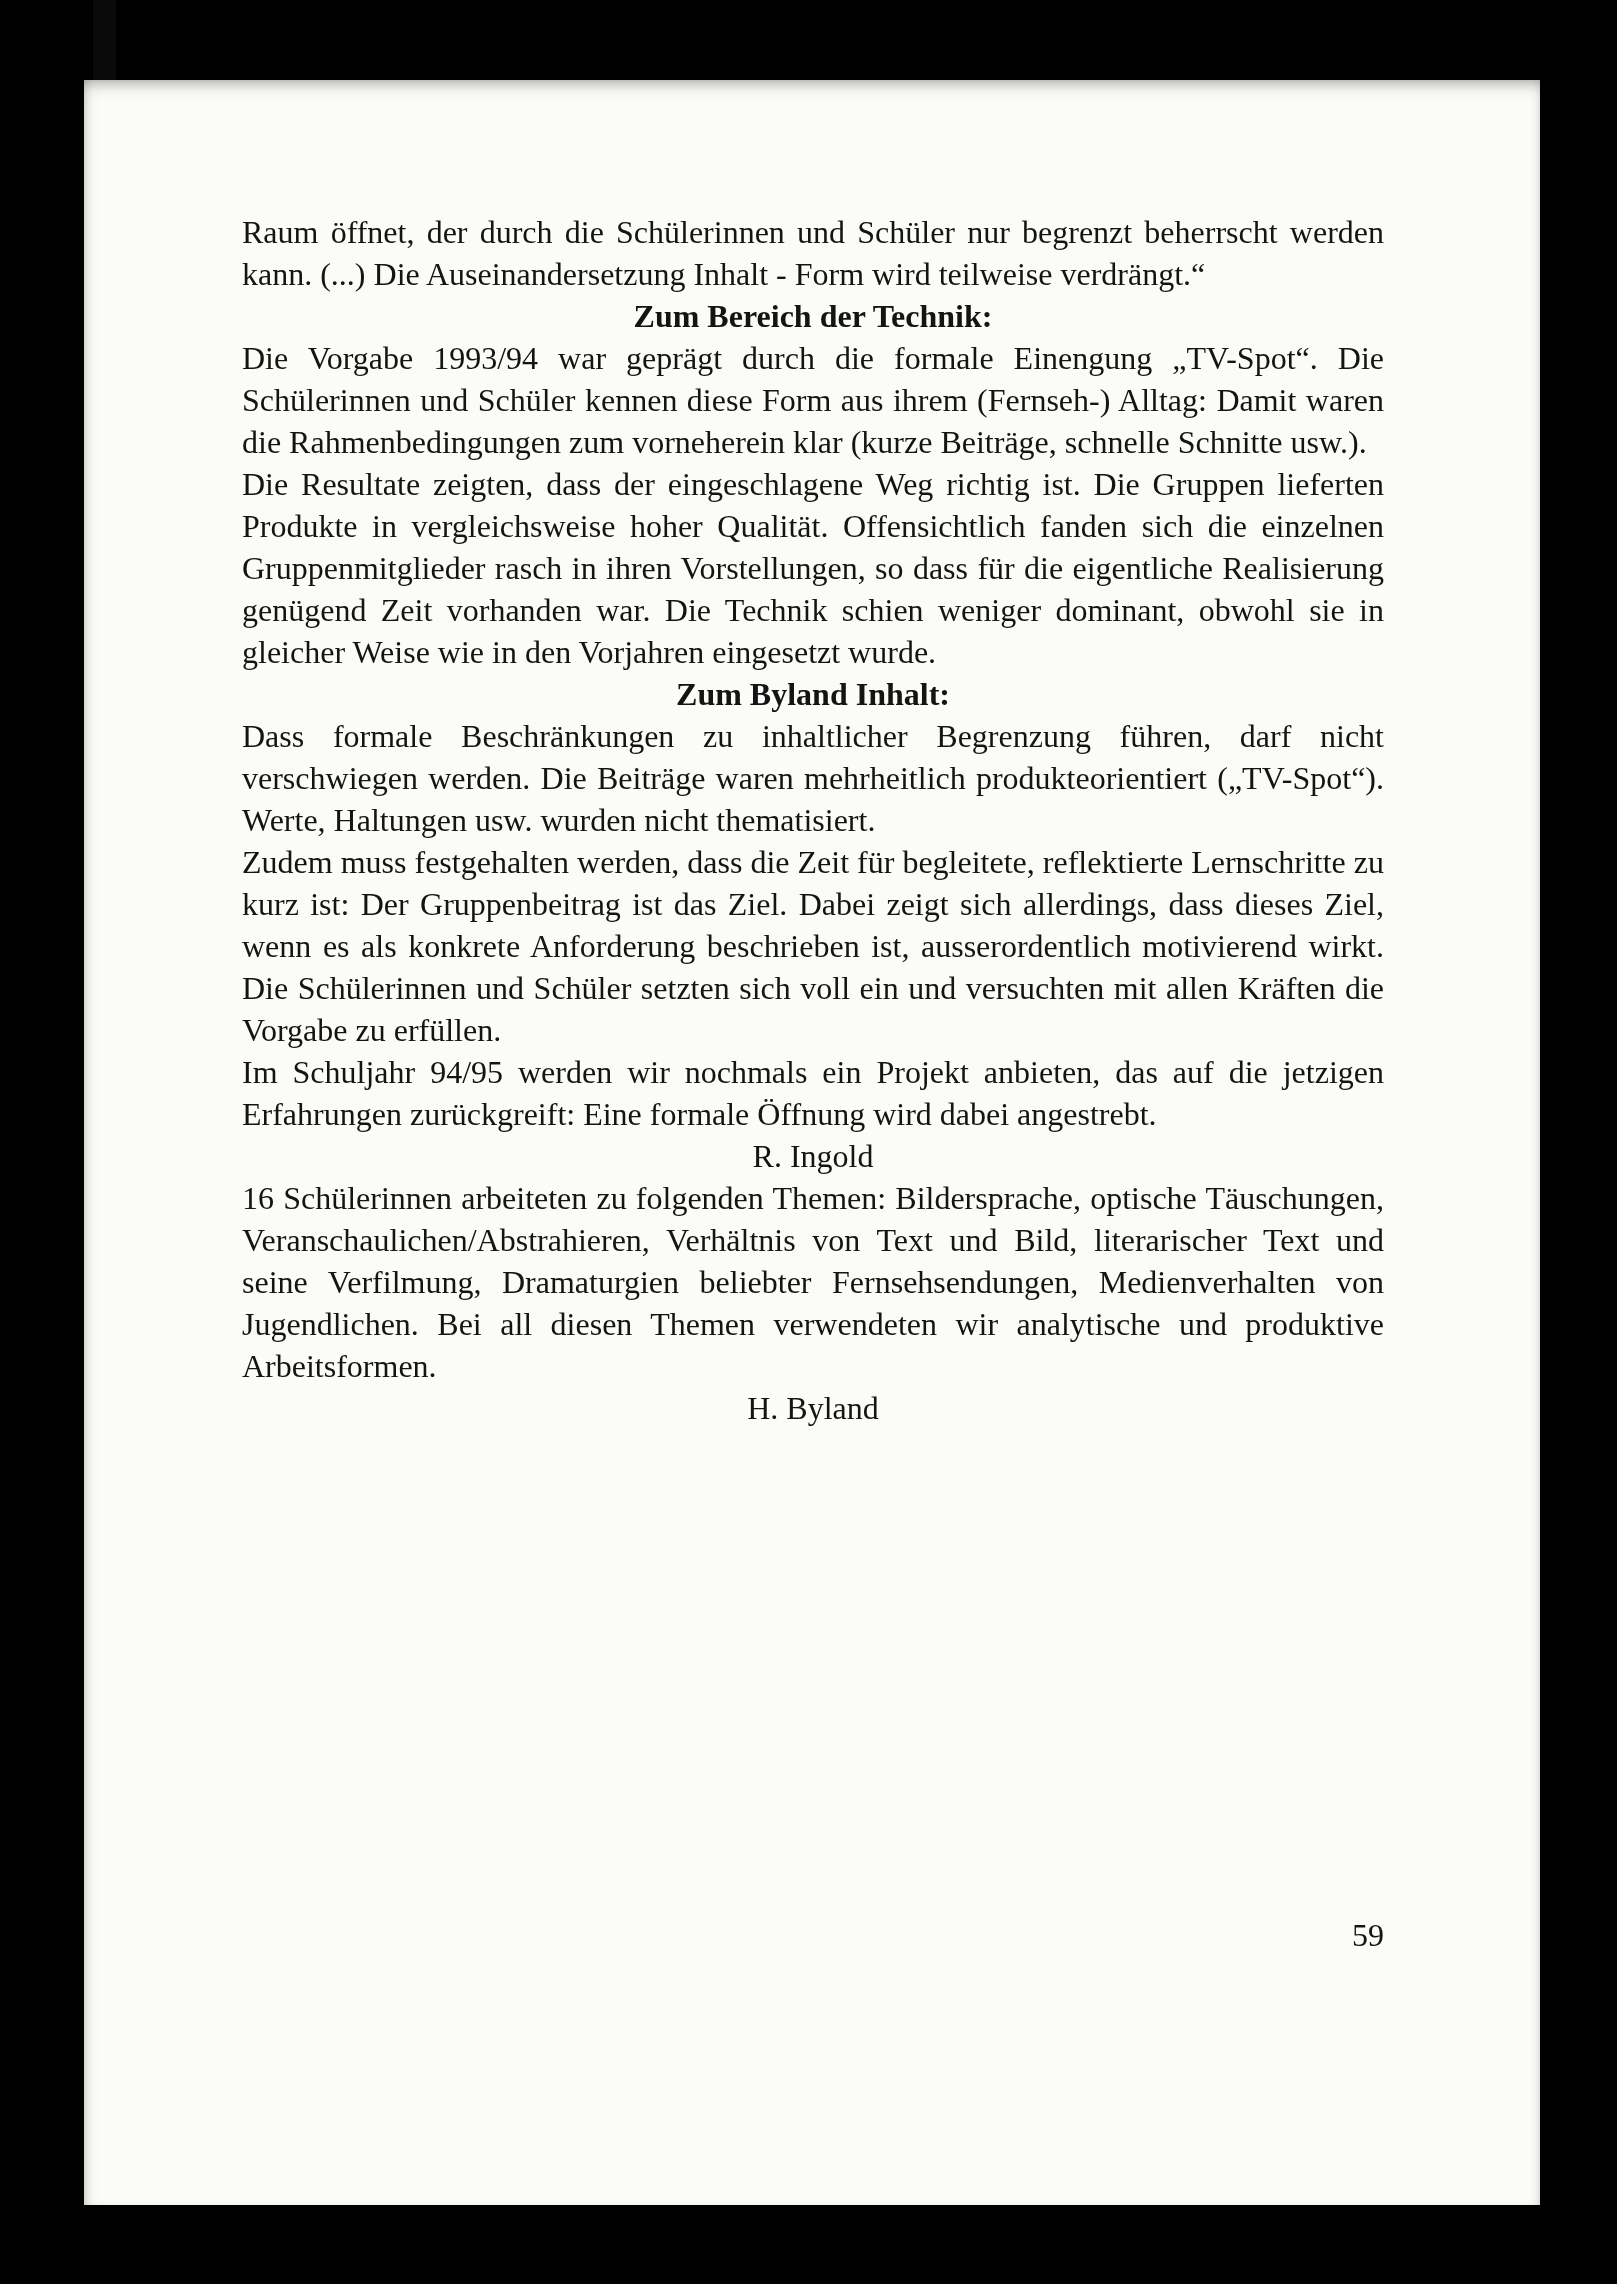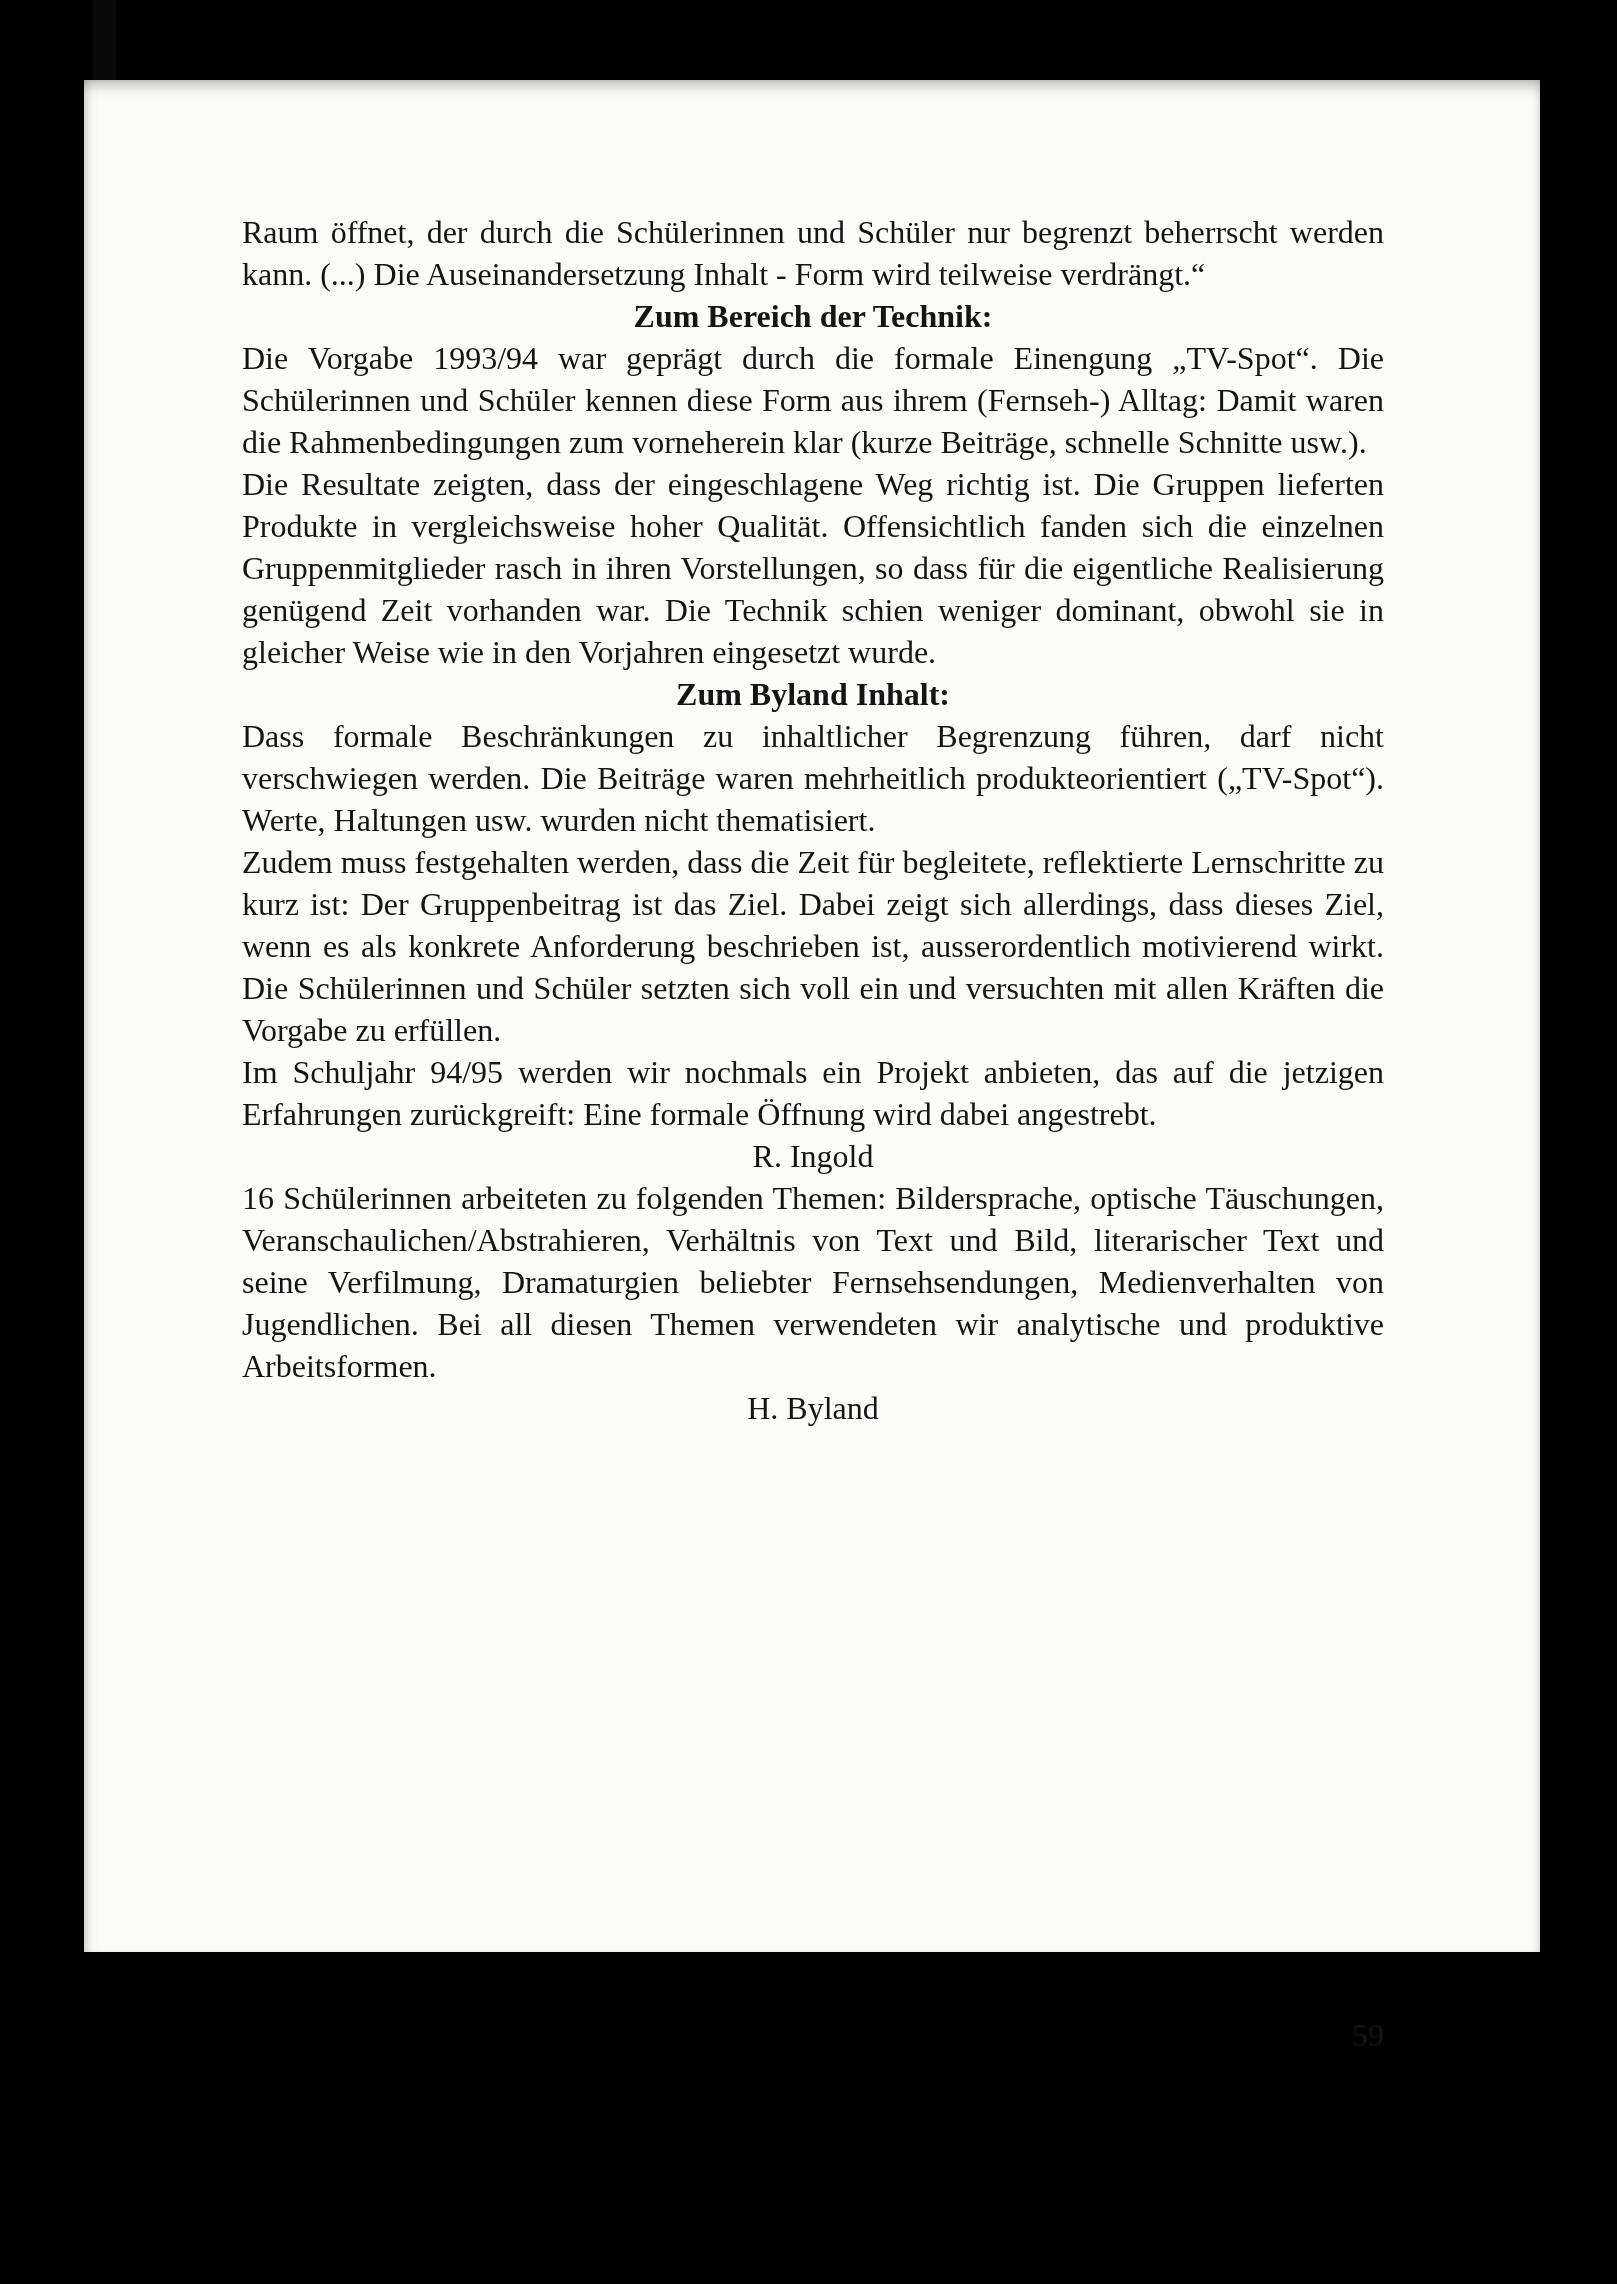--- a/index.html
+++ b/index.html
@@ -20,21 +20,21 @@
     top: 0;
     width: 22.6px;
     height: 81px;
     background: #0a0a0a;
   }
   .page {
     position: absolute;
     left: 84px;
     top: 80px;
     width: 1456px;
-    height: 1872px;
+    height: 2125px;
     background: #fbfbf8;
     box-shadow: inset 0 11.3px 14.6px -8px rgba(70,70,70,0.45),
                 inset 8px 0 13px -8px rgba(90,90,90,0.35),
                 inset -6.5px 0 9.7px -6.5px rgba(120,120,120,0.25);
   }
   .text-block {
     position: absolute;
     left: 158px;
     top: 131px;
     width: 1142px;
@@ -56,21 +56,21 @@
     text-align: center;
   }
   p.work-title {
     font-style: italic;
     margin-top: 79px !important;
     margin-bottom: 32px !important;
     text-align: left;
   }
   .page-number {
     position: absolute;
-    top: 1934px;
+    top: 1834px;
     right: 156px;
     font-size: 32px;
     line-height: 42px;
     color: #141414;
   }
 </style>
 </head>
 <body>
 
 <div class="scan-edge"></div>

